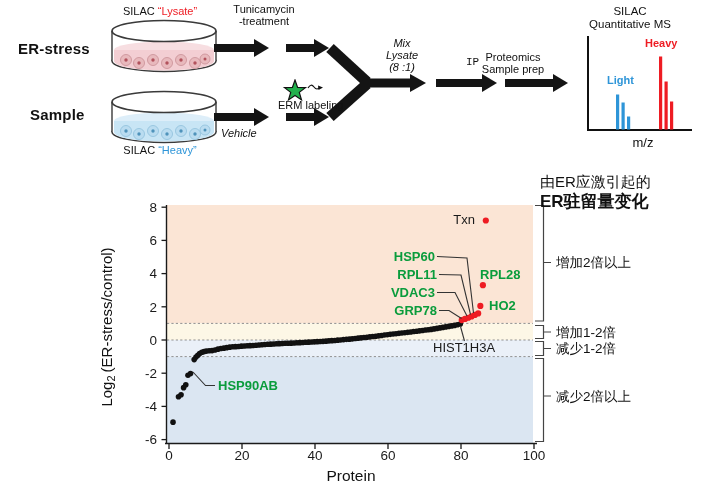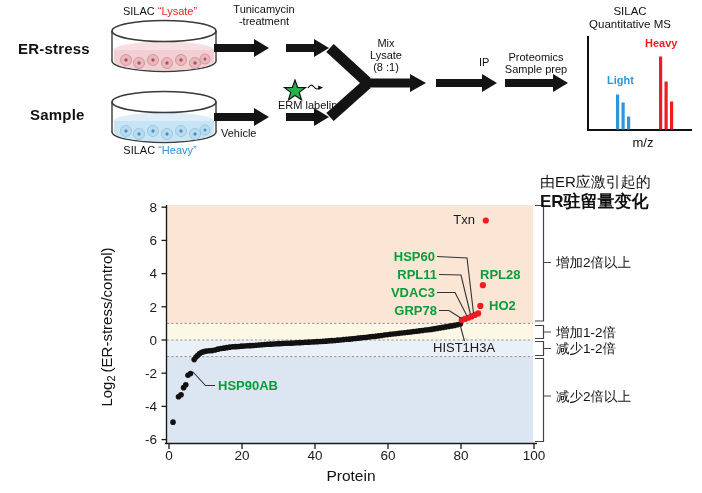--- a/index.html
+++ b/index.html
@@ -85,21 +85,21 @@
 
 <div class="abs ctr t11" style="left:110px;top:144px;width:100px;">
   <span>SILAC</span>
   <span style="color:#2e95d8;">“Heavy”</span>
 </div>
 
 <div class="abs ctr t11" style="left:212px;top:3px;width:62px;margin-left:21px;">
   <div>Tunicamycin</div>
   <div>-treatment</div>
 </div>
-<div class="abs t11" style="left:221px;top:127px;">Vehicle</div>
+<div class="abs t11" style="left:221px;top:127px;font-style:italic;">Vehicle</div>
 
 <div class="harrow" style="left:214px;top:44px;width:40px;"></div>
 <div class="harrow" style="left:286px;top:44px;width:28px;"></div>
 <div class="harrow" style="left:214px;top:113px;width:40px;"></div>
 <div class="harrow" style="left:286px;top:113px;width:28px;"></div>
 
 <svg class="abs" style="left:325px;top:40px;" width="105" height="90" viewBox="0 0 105 90">
   <line x1="5" y1="8" x2="42" y2="42" stroke="#141414" stroke-width="11"></line>
   <line x1="5" y1="77" x2="42" y2="44" stroke="#141414" stroke-width="11"></line>
   <rect x="38" y="38.5" width="47" height="9" fill="#141414"></rect>
@@ -107,30 +107,30 @@
 </svg>
 
 <div class="abs t11" style="left:278px;top:64px;margin-top:35px;">ERM labeling</div>
 
 <svg class="abs" style="left:282px;top:79px;" width="44" height="26" viewBox="0 0 44 26">
   <polygon points="13,1 15.6,8.4 23.5,8.6 17.3,13.4 19.5,20.9 13,16.5 6.5,20.9 8.7,13.4 2.5,8.6 10.4,8.4" fill="#22b14c" stroke="#111" stroke-width="1.2"></polygon>
   <path d="M26,9 q3,-5 6,-1 q3,4 6,0" fill="none" stroke="#111" stroke-width="1.2"></path>
   <polygon points="36,6.5 41,8.5 36.5,11" fill="#111"></polygon>
 </svg>
 
-<div class="abs ctr t11" style="left:356px;top:37px;width:60px;">
+<div class="abs ctr t11" style="left:372px;top:37px;width:60px;font-style:italic;">
   <div>Mix</div>
   <div>Lysate</div>
   <div>(8 :1)</div>
 </div>
 
-<div class="abs t11" style="left:479px;top:56px;">IP</div>
+<div class="abs t11" style="left:466px;top:56px;font-family:Liberation Mono, monospace;">IP</div>
 <div class="harrow" style="left:436px;top:79px;width:46px;"></div>
 
-<div class="abs ctr t11" style="left:494px;top:51px;width:84px;">
+<div class="abs ctr t11" style="left:471px;top:51px;width:84px;">
   <div>Proteomics</div>
   <div>Sample prep</div>
 </div>
 <div class="harrow" style="left:505px;top:79px;width:48px;"></div>
 
 <svg class="abs" style="left:575px;top:0;" width="127" height="158" viewBox="0 0 127 158">
   <text x="55" y="15" text-anchor="middle" font-size="11.5" fill="#111">SILAC</text>
   <text x="55" y="28" text-anchor="middle" font-size="11.5" fill="#111">Quantitative MS</text>
   <line x1="13" y1="36" x2="13" y2="130" stroke="#111" stroke-width="2"></line>
   <line x1="12" y1="130" x2="117" y2="130" stroke="#111" stroke-width="2"></line>

